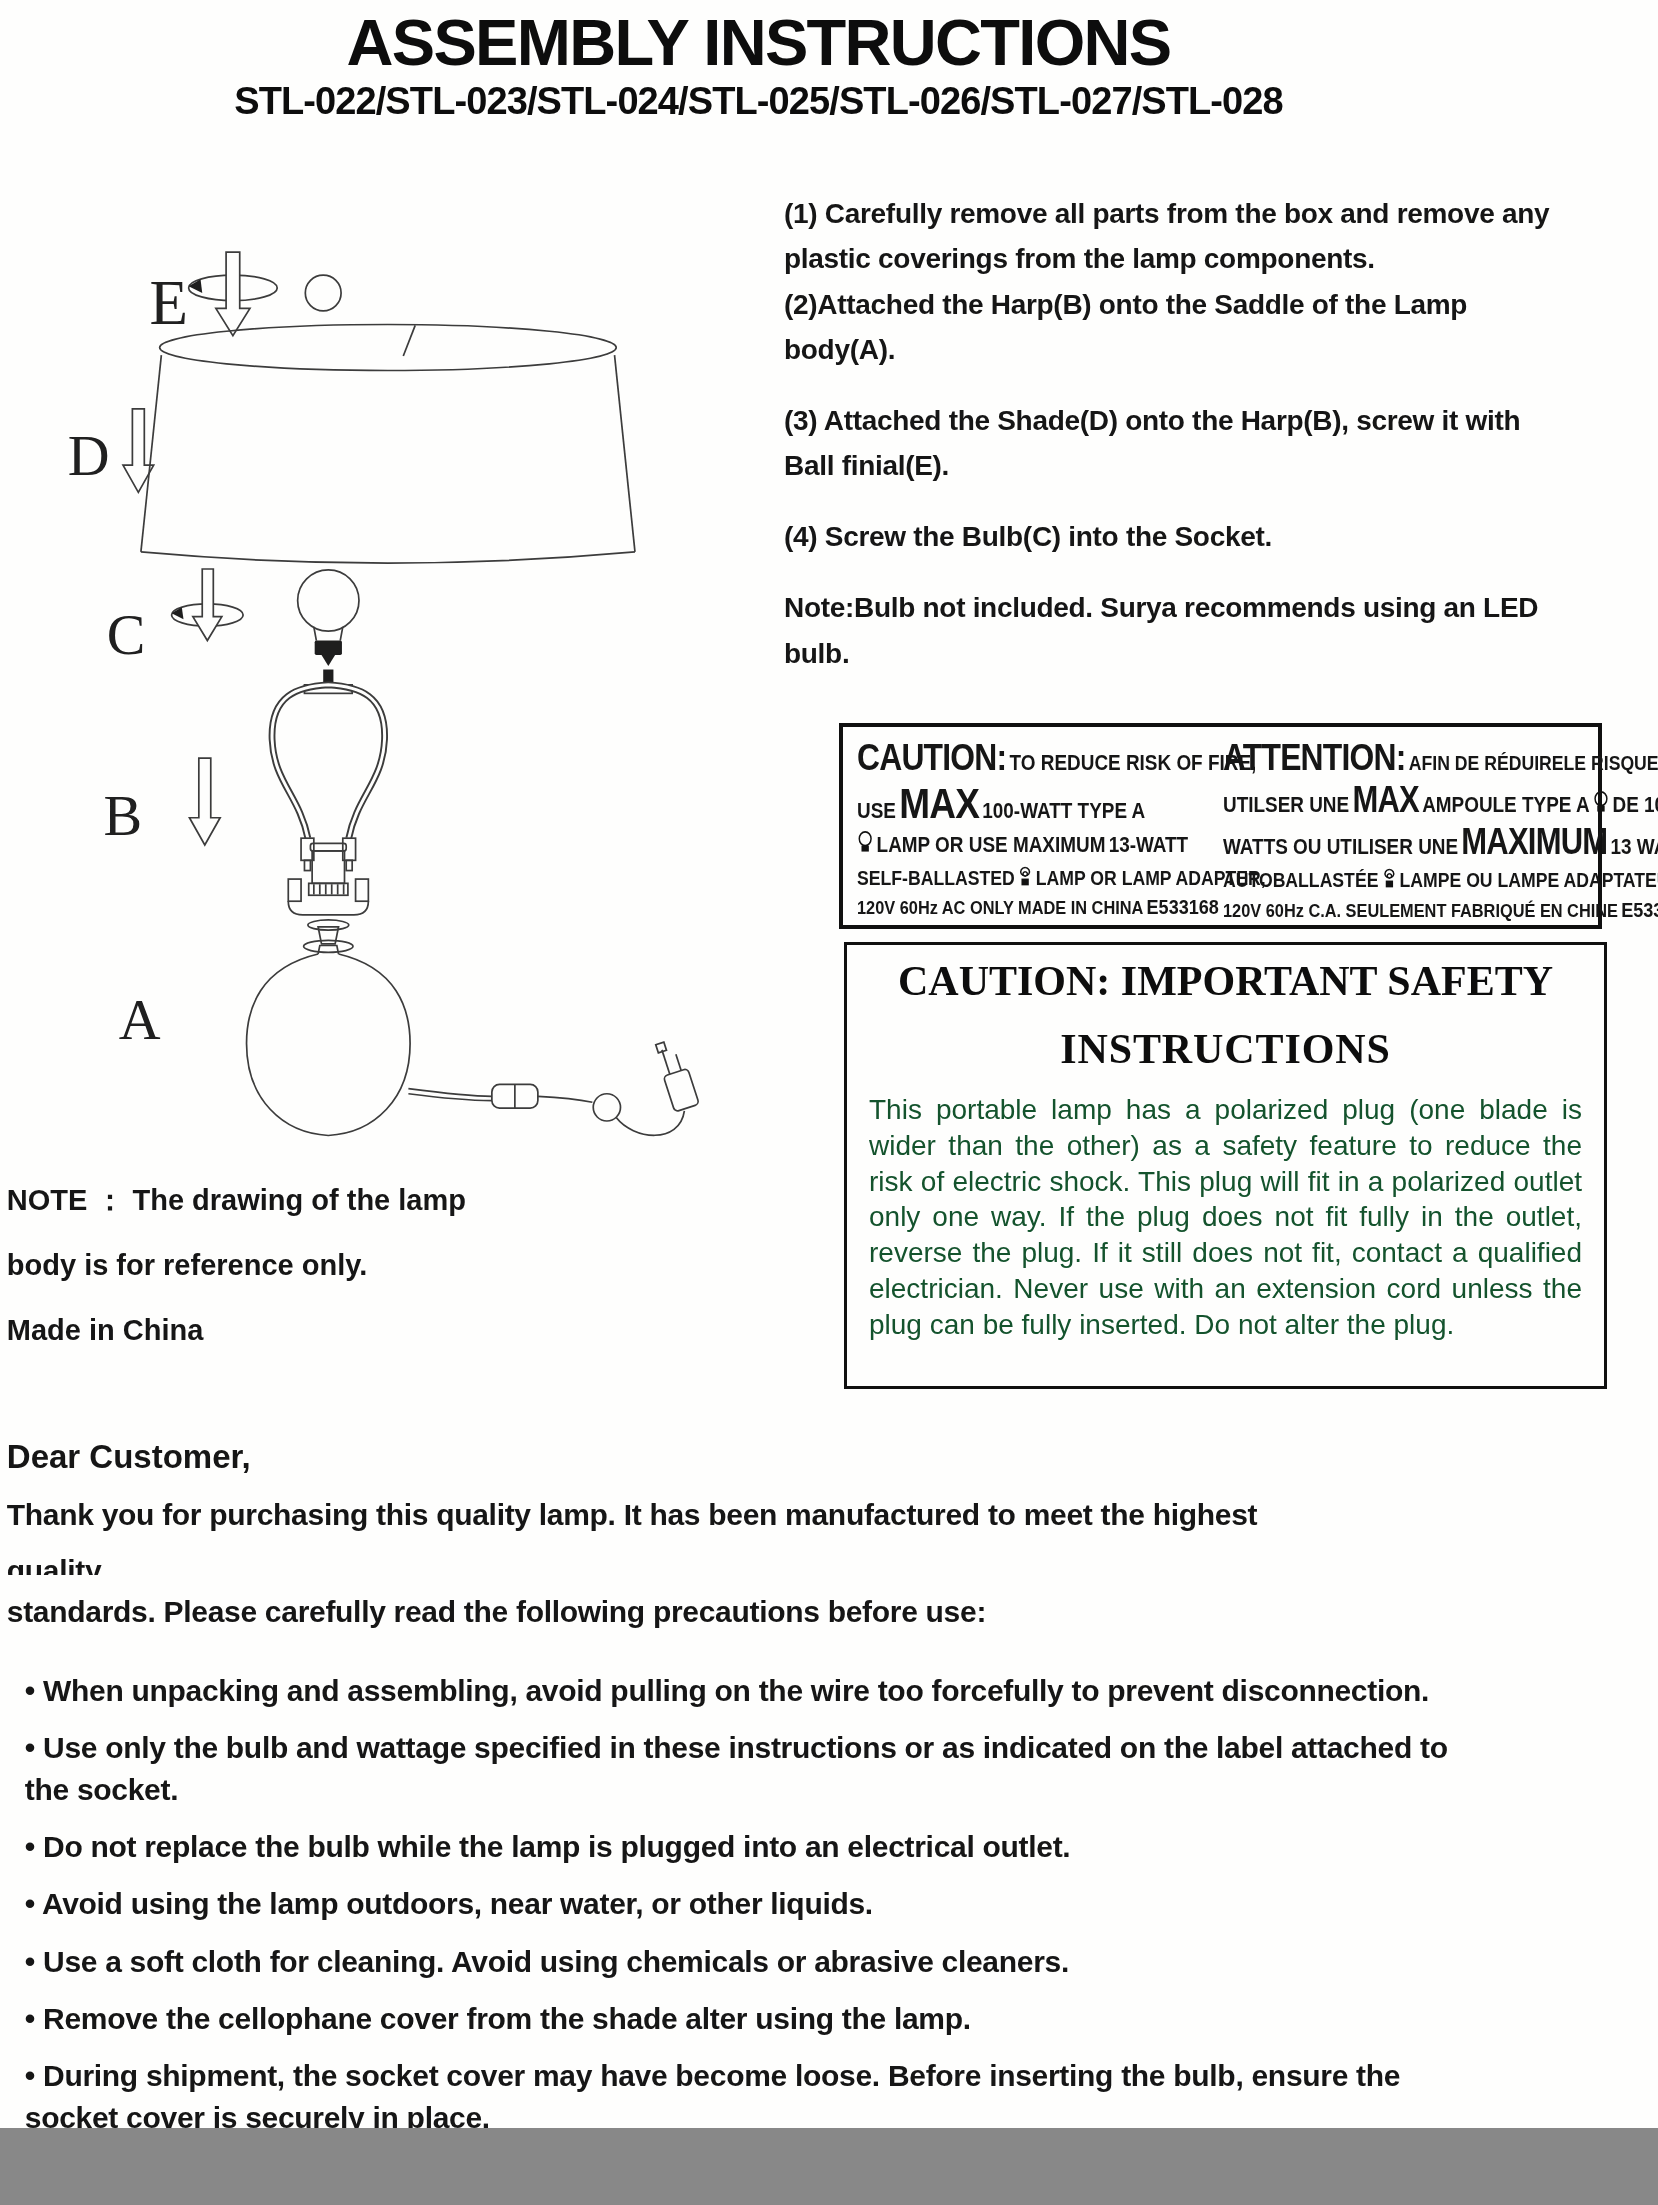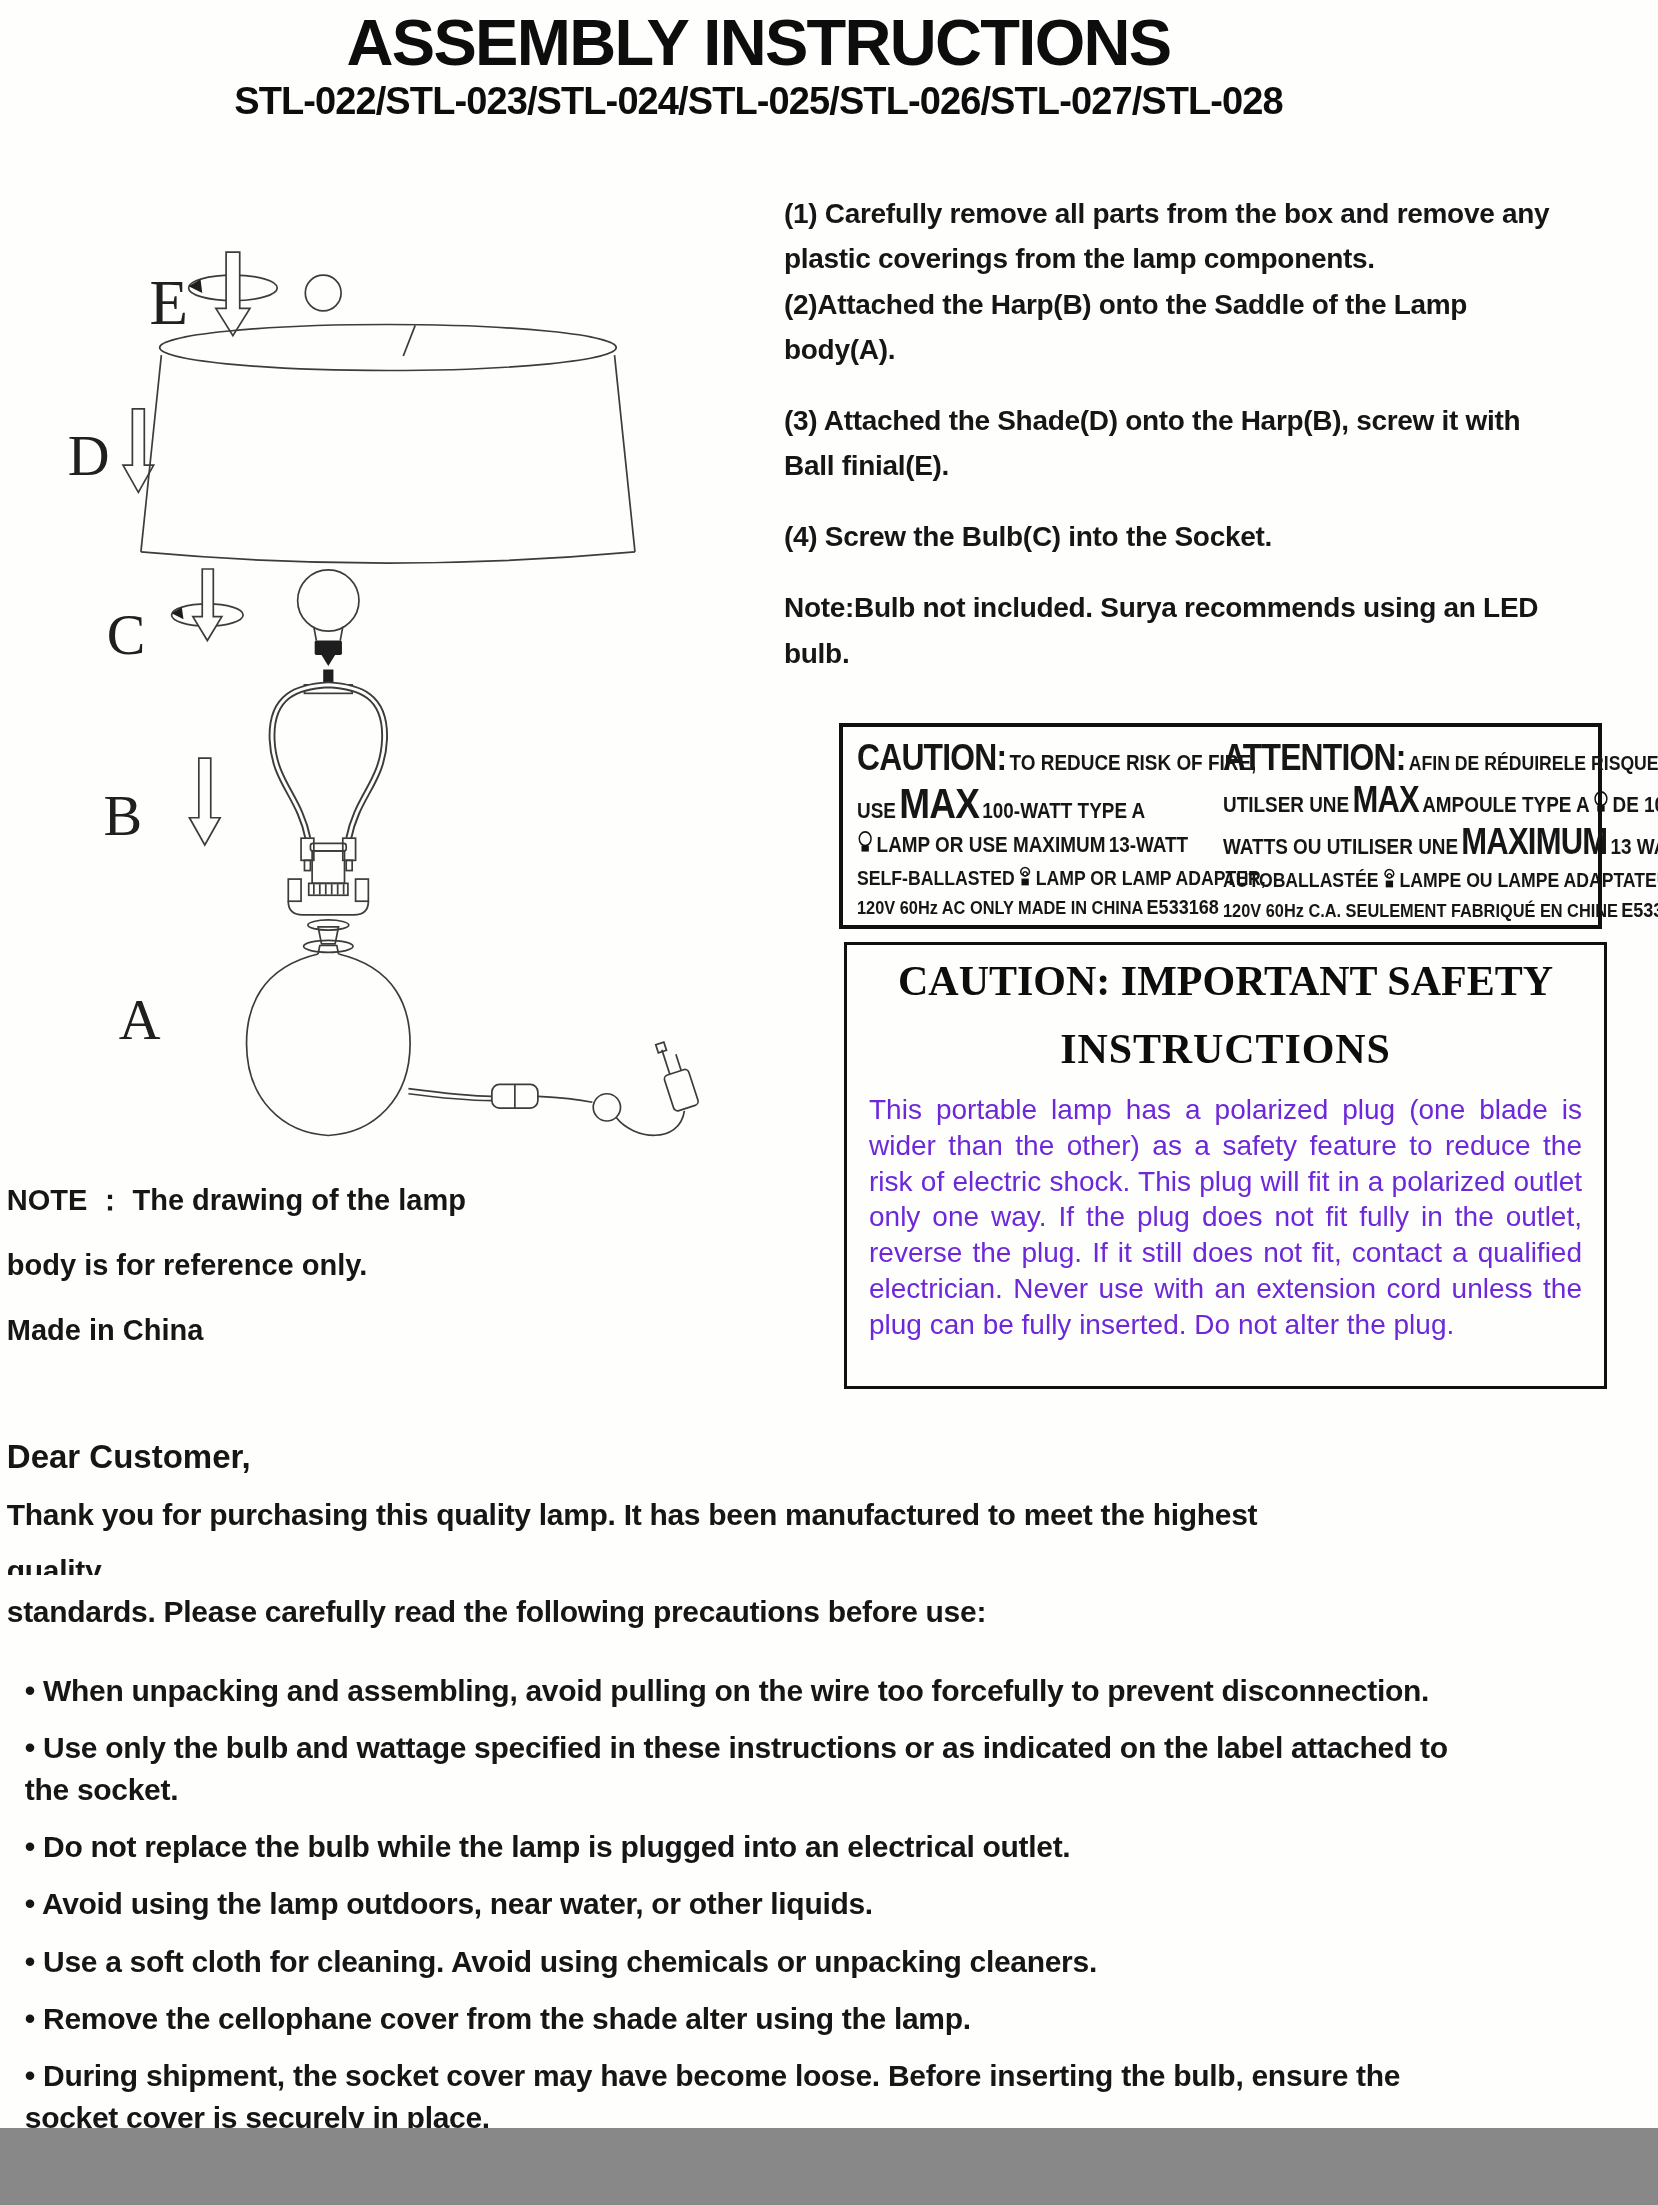--- a/index.html
+++ b/index.html
@@ -40,21 +40,21 @@
 
   
   .safety-box {
     position:absolute; left:844px; top:942px; width:763px; height:447px;
     border:3.4px solid #101010; box-sizing:border-box;
     padding:15.3px 22px 0 22px;
   }
   .sb-h { font-family:"Liberation Serif", serif; font-weight:bold; font-size:42px;
           text-align:center; line-height:1; color:#0d0d0d; }
   .sb-h2 { margin-top:25.6px; letter-spacing:0.9px; }
-  .sb-body { margin-top:22px; font-size:28px; line-height:1.28; text-align:justify; color:#6d28d9; }
+  .sb-body { margin-top:22px; font-size:28px; line-height:1.28; text-align:justify; color:#14532d; }
 
   
   .diagram { position:absolute; left:47px; top:247px; }
   .diagram text { font-family:"Liberation Serif", serif; fill:#202020; }
   .dstroke { stroke:#3c3c3c; stroke-width:2; fill:none; }
   .dfill   { fill:#1e1e1e; stroke:none; }
 
   
   .note { position:absolute; left:6.8px; top:1186px; width:596px; }
   .note div { font-size:29px; font-weight:bold; line-height:1; margin-bottom:36px; }
@@ -262,21 +262,21 @@
   <div class="customer">
     <p class="cust-salutation">Dear Customer,</p>
     <div class="cust-line">Thank you for purchasing this quality lamp. It has been manufactured to meet the highest</div>
     <div class="cust-line clipped">quality</div>
     <div class="cust-line">standards. Please carefully read the following precautions before use:</div>
     <ul class="bullets">
       <li>• When unpacking and assembling, avoid pulling on the wire too forcefully to prevent disconnection.</li>
       <li>• Use only the bulb and wattage specified in these instructions or as indicated on the label attached to the socket.</li>
       <li>• Do not replace the bulb while the lamp is plugged into an electrical outlet.</li>
       <li>• Avoid using the lamp outdoors, near water, or other liquids.</li>
-      <li>• Use a soft cloth for cleaning. Avoid using chemicals or unpacking cleaners.</li>
+      <li>• Use a soft cloth for cleaning. Avoid using chemicals or abrasive cleaners.</li>
       <li>• Remove the cellophane cover from the shade alter using the lamp.</li>
       <li>• During shipment, the socket cover may have become loose. Before inserting the bulb, ensure the socket cover is securely in place.</li>
     </ul>
   </div>
 
   <div class="bottom-rule"></div>
 
 </div>
 
 

